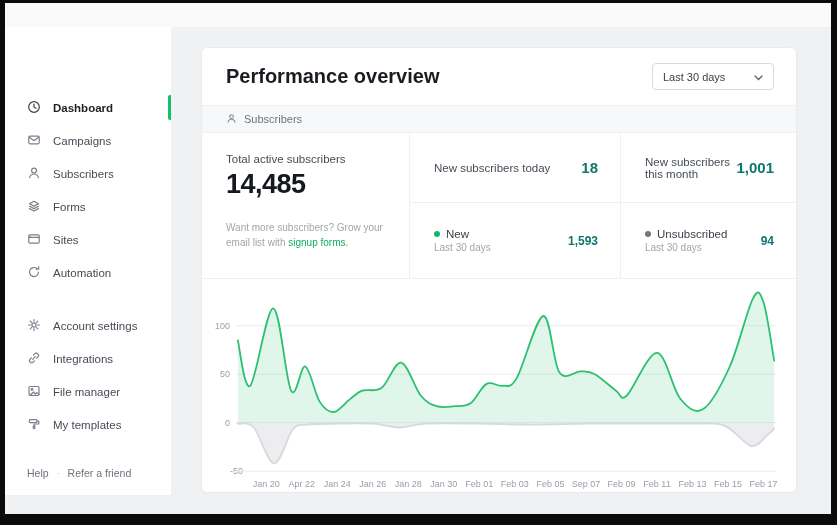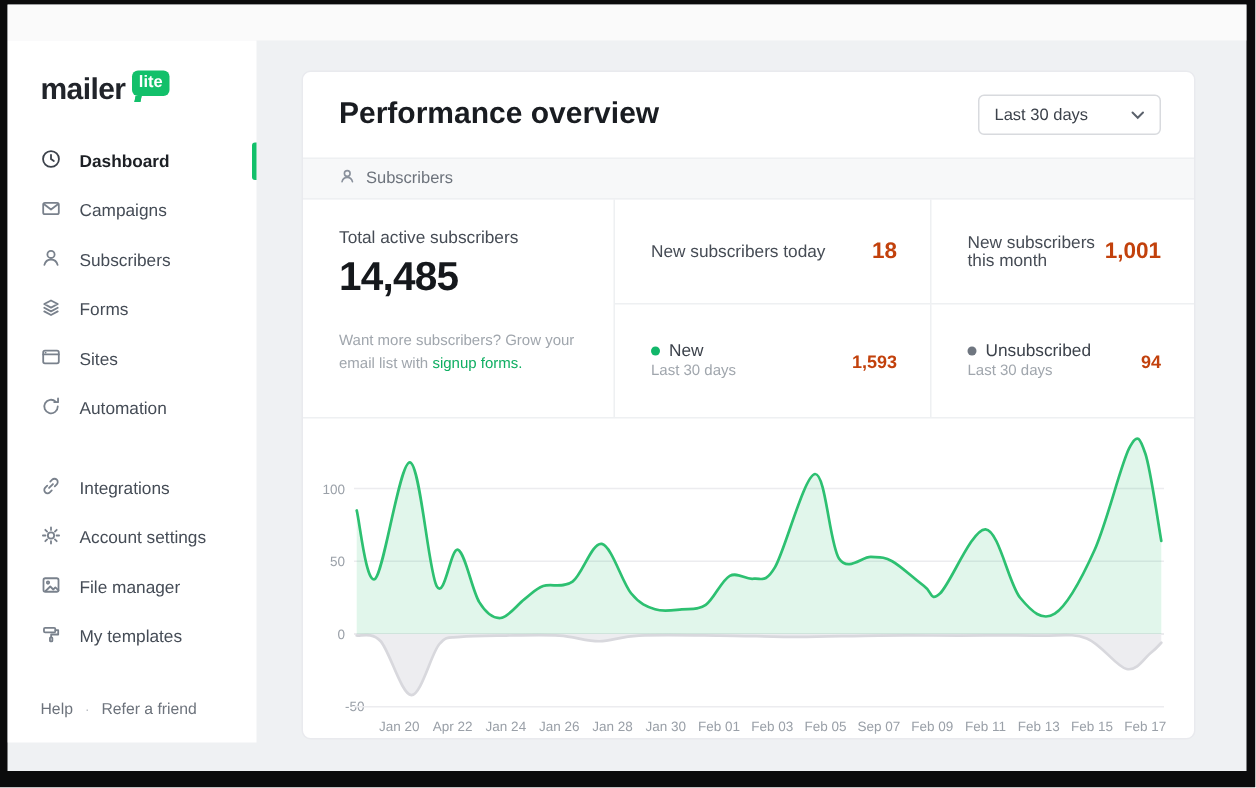--- a/index.html
+++ b/index.html
@@ -49,21 +49,21 @@
   .stats-left { width:208px; border-right:1px solid #eef0f2; padding:20px 18px 0 24px; }
   .stats-left .label { font-size:11.5px; color:#464c55; margin-bottom:4px; }
   .stats-left .big { font-size:27px; font-weight:700; color:#15181c; letter-spacing:-0.5px; }
   .hint { margin-top:20px; font-size:10px; line-height:15px; color:#a0a6ad; }
   .hint a { color:#0fae62; text-decoration:none; cursor:pointer; }
   .stats-grid { flex:1; display:grid; grid-template-columns:210px 1fr; grid-template-rows:70px 75px; }
   .stat-cell { display:flex; align-items:center; justify-content:space-between; padding:0 22px 0 24px; }
   .stat-cell.r1 { border-bottom:1px solid #eef0f2; }
   .stat-cell.c2 { border-left:1px solid #eef0f2; }
   .stat-label { font-size:11.5px; color:#464c55; }
-  .stat-value { font-size:15px; font-weight:700; color:#c2410c; }
+  .stat-value { font-size:15px; font-weight:700; color:#0f766e; }
   .stat-value.lg { font-size:12px; }
   .legend-stack { display:flex; flex-direction:column; gap:2px; }
   .legend-line { display:flex; align-items:center; gap:6px; font-size:11.5px; color:#3c424b; }
   .legend-dot { width:6px; height:6px; border-radius:50%; }
   .sub-label { font-size:10px; color:#a0a6ad; }
 
   
   .chart-section { position:relative; height:215px; border-top:1px solid #eef0f2; }
   .y-labels { position:absolute; left:0; top:6px; width:30px; height:192px; }
   .y-label { position:absolute; right:2px; width:28px; text-align:right; font-size:9px; color:#9aa0a8;
@@ -73,24 +73,20 @@
   .x-label { position:absolute; width:42px; text-align:center; font-size:9px; color:#9aa0a8; }
 </style>
 </head>
 <body>
 
 <div class="frame">
   <div class="screen">
     <div class="topstrip"></div>
 
     <div class="sidebar">
-      <div class="logo">
-        <span class="logo-word">mailer</span>
-        <span class="logo-badge">lite</span>
-      </div>
 
       <div class="nav">
         <div class="nav-item active">
           <span>
             <svg width="14" height="14" viewBox="0 0 14 14" fill="none" stroke="#3c424b" stroke-width="1.2" stroke-linecap="round">
                 <circle cx="7" cy="7" r="5.3"></circle>
                 <path d="M7 4.2V7l1.9 1.3"></path>
               </svg>
           </span>
           <span>Dashboard</span>
@@ -142,35 +138,35 @@
               </svg>
           </span>
           <span>Automation</span>
         </div>
 
         <div class="nav-gap"></div>
 
         <div class="nav-item">
           <span>
             <svg width="14" height="14" viewBox="0 0 14 14" fill="none" stroke="#79818c" stroke-width="1.2" stroke-linecap="round">
+                <circle cx="7" cy="7" r="2.1"></circle>
+                <path d="M7 1.6v1.7M7 10.7v1.7M1.6 7h1.7M10.7 7h1.7M3.2 3.2l1.2 1.2M9.6 9.6l1.2 1.2M10.8 3.2L9.6 4.4M4.4 9.6l-1.2 1.2"></path>
+              </svg>
+          </span>
+          <span>Account settings</span>
+        </div>
+        <div class="nav-item">
+          <span>
+            <svg width="14" height="14" viewBox="0 0 14 14" fill="none" stroke="#79818c" stroke-width="1.2" stroke-linecap="round">
                 <path d="M5.7 8.3l2.6-2.6"></path>
                 <path d="M6.5 4.1l1.3-1.3a2.15 2.15 0 0 1 3.05 3.05L9.5 7.2"></path>
                 <path d="M7.5 9.9l-1.3 1.3a2.15 2.15 0 0 1-3.05-3.05L4.5 6.8"></path>
               </svg>
           </span>
           <span>Integrations</span>
-        </div>
-        <div class="nav-item">
-          <span>
-            <svg width="14" height="14" viewBox="0 0 14 14" fill="none" stroke="#79818c" stroke-width="1.2" stroke-linecap="round">
-                <circle cx="7" cy="7" r="2.1"></circle>
-                <path d="M7 1.6v1.7M7 10.7v1.7M1.6 7h1.7M10.7 7h1.7M3.2 3.2l1.2 1.2M9.6 9.6l1.2 1.2M10.8 3.2L9.6 4.4M4.4 9.6l-1.2 1.2"></path>
-              </svg>
-          </span>
-          <span>Account settings</span>
         </div>
         <div class="nav-item">
           <span>
             <svg width="14" height="14" viewBox="0 0 14 14" fill="none" stroke="#79818c" stroke-width="1.2" stroke-linecap="round" stroke-linejoin="round">
                 <rect x="2" y="2.5" width="10" height="9" rx="1.2"></rect>
                 <circle cx="5" cy="5.4" r="0.8"></circle>
                 <path d="M3.4 11l3.1-3 2 2 1.4-1.4 2.1 2"></path>
               </svg>
           </span>
           <span>File manager</span>

